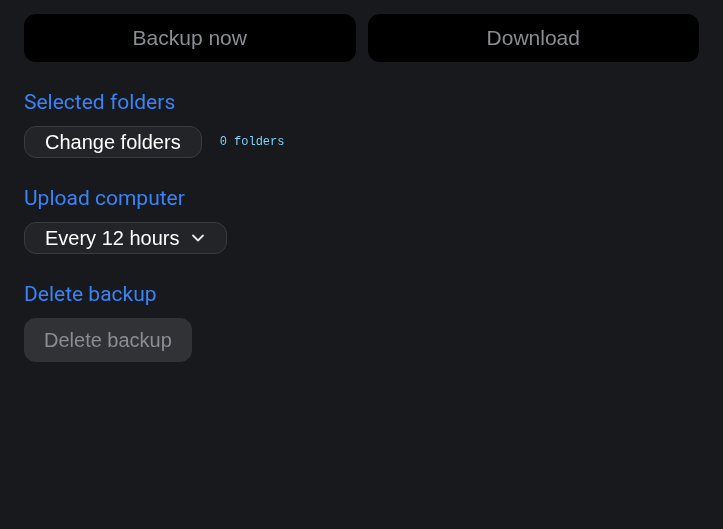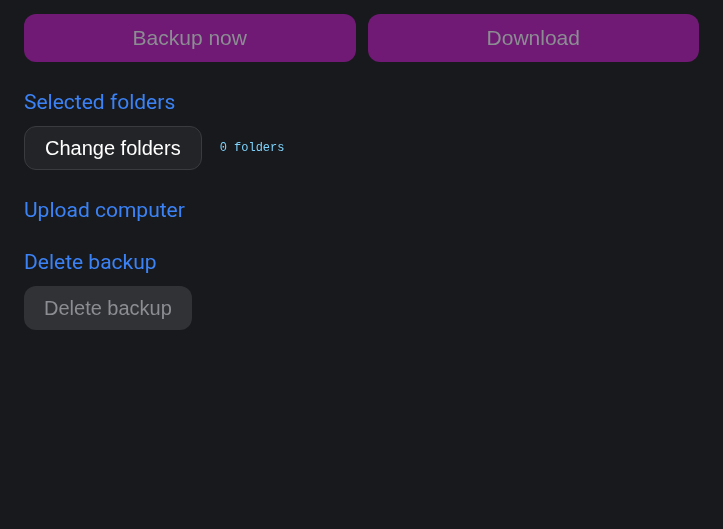--- a/index.html
+++ b/index.html
@@ -13,41 +13,41 @@
   }
   .top-row {
     display: flex;
     gap: 12px;
     margin-top: 14px;
   }
   .big-btn {
     flex: 1;
     height: 48px;
     border-radius: 12px;
-    background: #701a75;
+    background: #000000;
     border: none;
     font-size: 21px;
     color: #8b8d92;
     cursor: pointer;
   }
   .section {
     margin-top: 28px;
   }
   .section-title {
     font-size: 21px;
     font-weight: 400;
     color: #3b82f6;
     margin-bottom: 12px;
   }
   .row { display: flex; align-items: center; gap: 18px; }
   .pill-btn {
     display: inline-flex;
     align-items: center;
     gap: 10px;
-    height: 44px;
+    height: 32px;
     padding: 0 20px;
     border-radius: 12px;
     background: #232427;
     border: 1px solid #3a3b3f;
     color: #ffffff;
     font-size: 20px;
     cursor: pointer;
   }
   .muted-text {
     font-size: 12px;
@@ -89,18 +89,26 @@
 <div class="section">
   <div class="section-title">Selected folders</div>
   <div class="row">
     <button class="pill-btn">Change folders</button>
     <span class="muted-text">0 folders</span>
   </div>
 </div>
 
 <div class="section">
   <div class="section-title">Upload computer</div>
+  <button class="pill-btn">
+    <span>Every 12 hours</span>
+    <span class="chevron">
+      <svg width="16" height="16" viewBox="0 0 16 16" fill="none">
+        <path d="M3 5.5 L8 10.5 L13 5.5" stroke="#e6e7e9" stroke-width="1.8" stroke-linecap="round" stroke-linejoin="round"></path>
+      </svg>
+    </span>
+  </button>
 </div>
 
 <div class="section">
   <div class="section-title">Delete backup</div>
   <button class="danger-btn">Delete backup</button>
 </div>
 
 </body></html>

